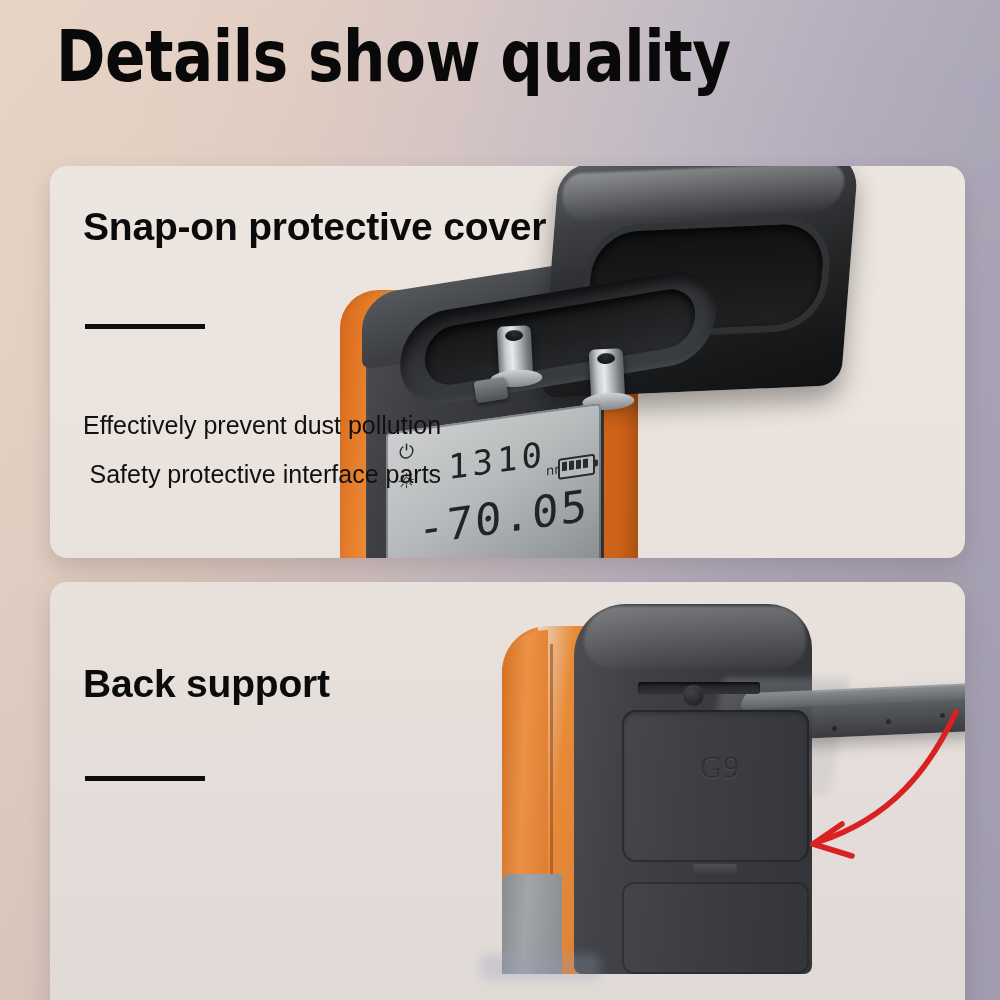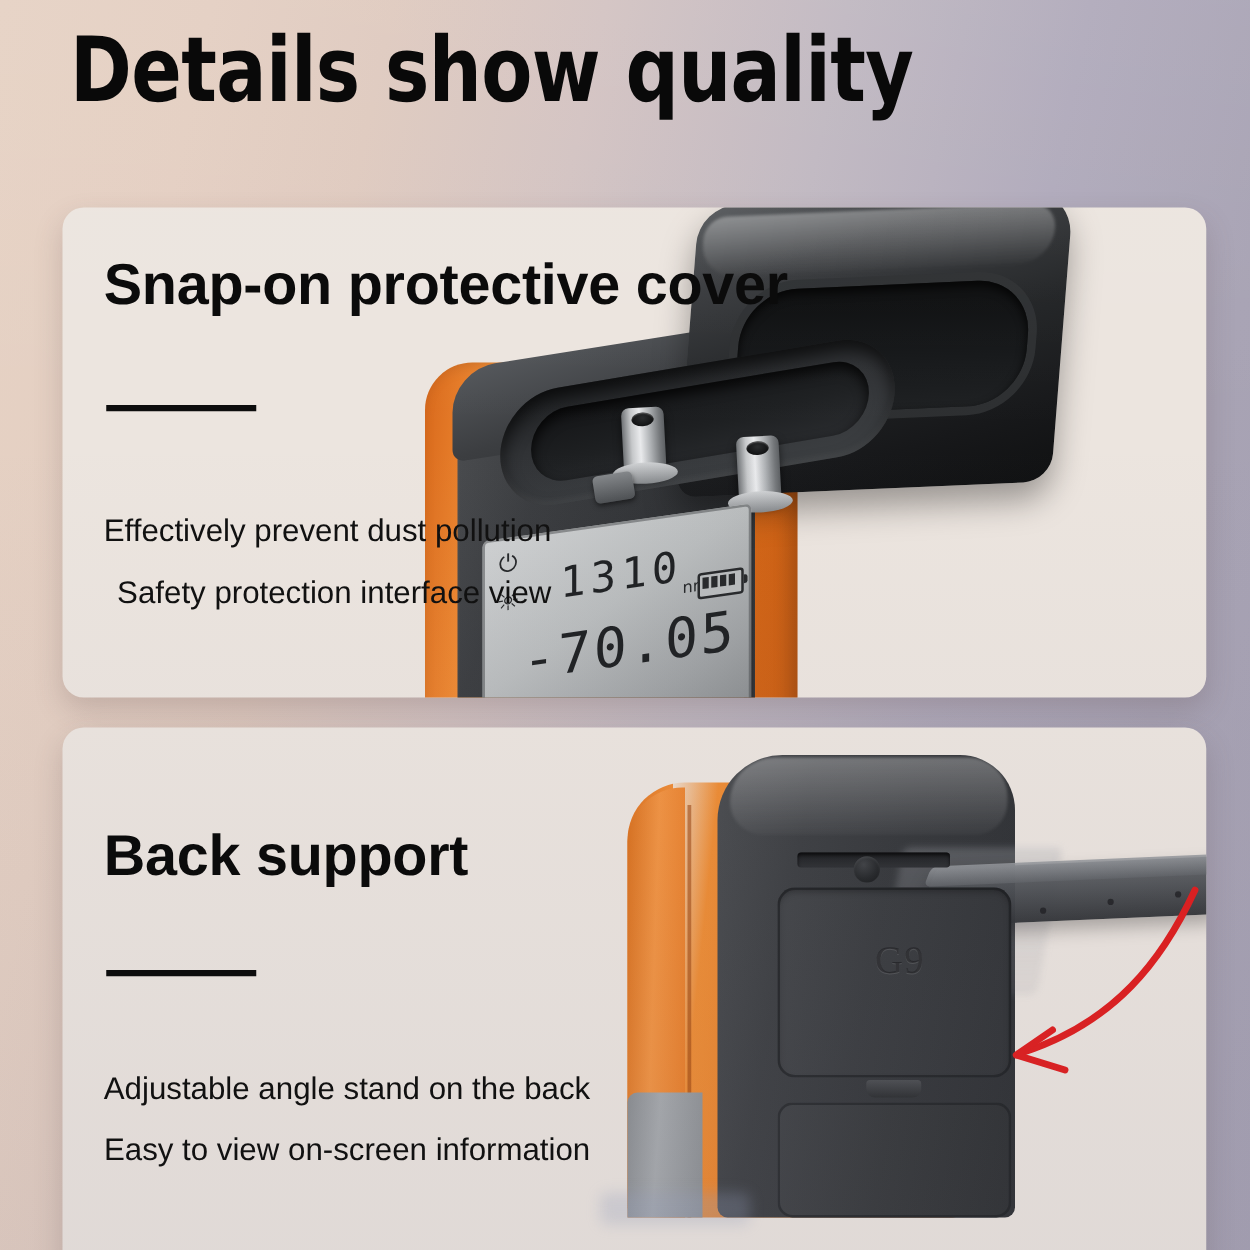--- a/index.html
+++ b/index.html
@@ -75,21 +75,21 @@
     position: absolute;
     left: 33px;
     top: 0;
     width: 470px;
     height: 100%;
     z-index: 6;
   }
   .card-heading {
     position: absolute;
     margin: 0;
-    font-size: 46px;
+    font-size: 39px;
     line-height: 40px;
     font-weight: 700;
     color: #0b0b0b;
     letter-spacing: -0.2px;
     white-space: nowrap;
   }
   #card-1 .card-heading { top: 41px; }
   #card-2 .card-heading { top: 82px; }
 
   .rule {
@@ -547,21 +547,21 @@
         </span>
         <span class="lcd-glyph" id="lcd-reading">-70.05</span>
       </div>
     </div>
 
     <div class="card-text">
       <h2 class="card-heading">Snap-on protective cover</h2>
       <div class="rule"></div>
       <ul class="bullets">
         <li>Effectively prevent dust pollution</li>
-        <li>Safety protection interface view</li>
+        <li>Safety protective interface parts</li>
       </ul>
     </div>
   </section>
 
   <section class="card" id="card-2">
 
     <div class="product-stage">
       <div class="c2-orange-body"></div>
       <div class="c2-orange-edge"></div>
       <div class="c2-orange-seam"></div>
@@ -583,24 +583,20 @@
       <div class="c2-tab"></div>
       <div class="c2-lower-panel"></div>
       <div class="c2-gray-strip"></div>
 
       <div class="c2-reflection"></div>
     </div>
 
     <div class="card-text">
       <h2 class="card-heading">Back support</h2>
       <div class="rule"></div>
-      <ul class="bullets">
-        <li>Adjustable angle stand on the back</li>
-        <li>Easy to view on-screen information</li>
-      </ul>
     </div>
   </section>
 
   <svg id="motion-arrow" viewBox="0 0 190 180">
     <path id="arrow-curve" d="M 176 6 C 150 62, 112 112, 38 136" fill="none" stroke="#e01b1b" stroke-width="5.5" stroke-linecap="round"></path>
     <path id="arrow-head" d="M 33 138 L 62 118 M 33 138 L 72 150" fill="none" stroke="#e01b1b" stroke-width="5.5" stroke-linecap="round"></path>
   </svg>
 
 </div>
 

